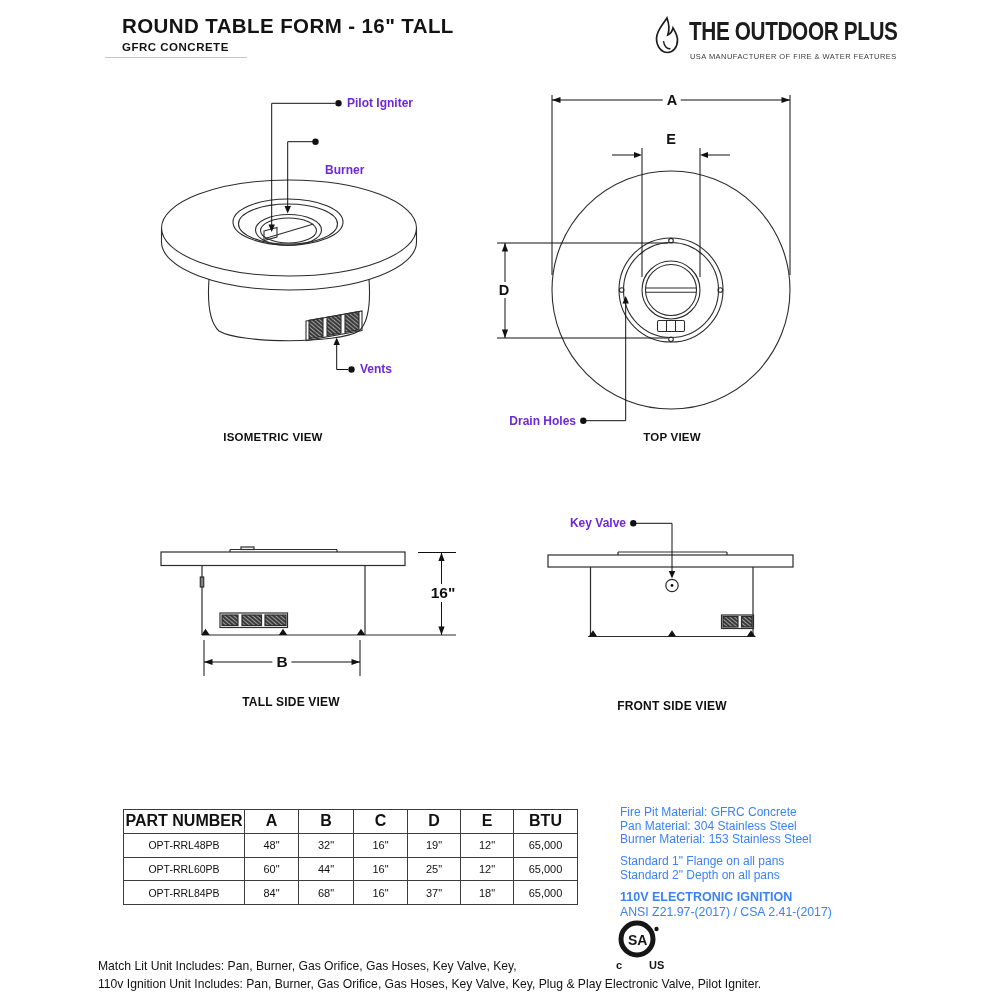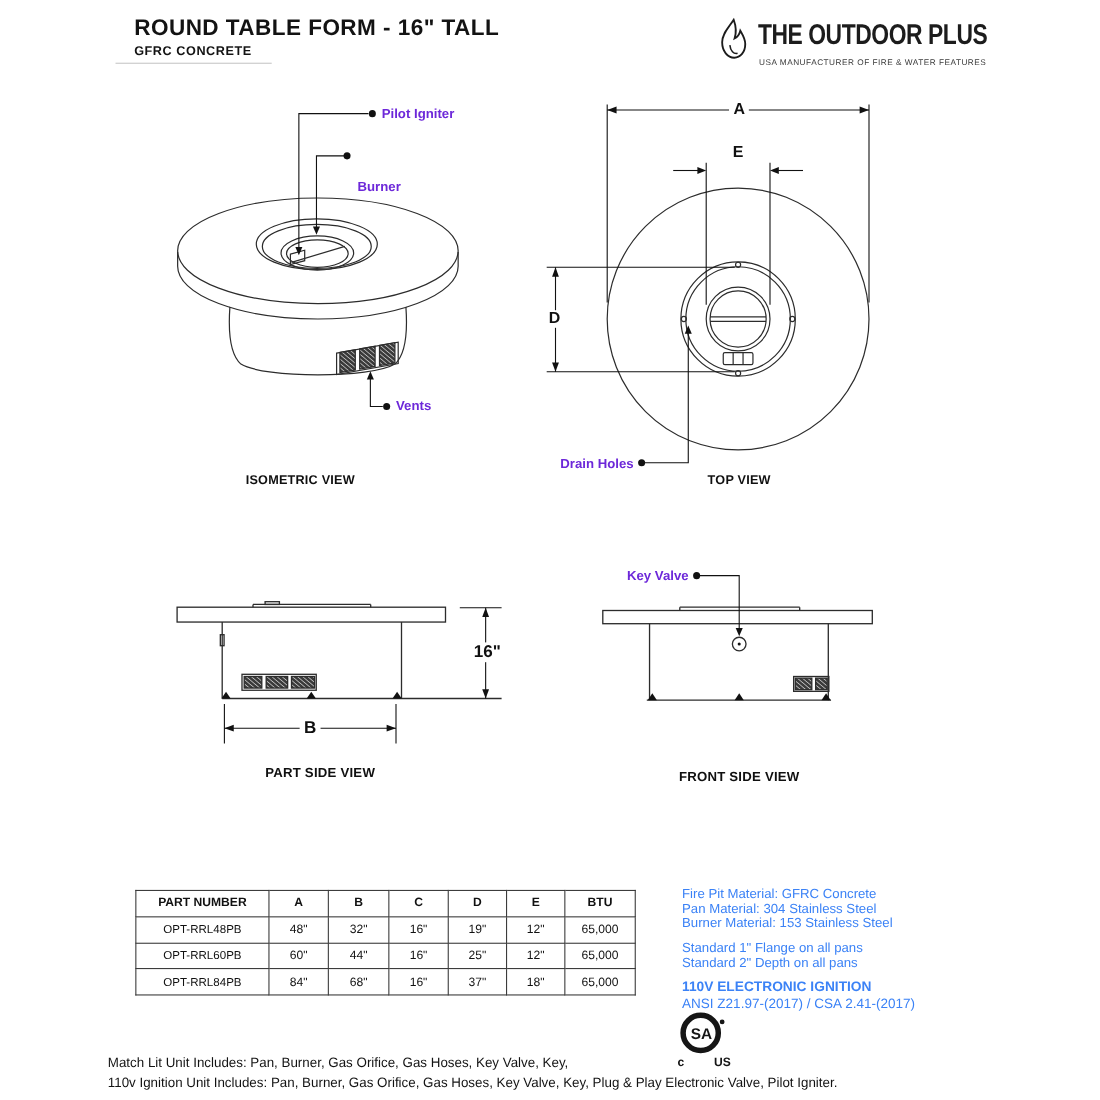--- a/index.html
+++ b/index.html
@@ -36,21 +36,21 @@
 
   .vtitle { position:absolute; transform:translateX(-50%); font-weight:bold; color:#101010; letter-spacing:.2px; white-space:nowrap; }
   #vt-iso { left:273px; top:431px; font-size:11.5px; }
   #vt-top { left:672px; top:431px; font-size:11.5px; }
   #vt-right { left:291px; top:695px; font-size:12px; }
   #vt-front { left:672px; top:699px; font-size:12px; }
 
   
   .spec-table { position:absolute; left:123px; top:809px; border-collapse:collapse; table-layout:fixed; }
   .spec-table th, .spec-table td { border:1.6px solid #3c3c3c; height:23.8px; text-align:center; vertical-align:middle; padding:0; }
-  .spec-table th { font-size:11px; font-weight:bold; }
+  .spec-table th { font-size:16px; font-weight:bold; }
   .spec-table td { font-size:11px; }
   .spec-table td.pn { font-size:10.5px; }
 
   
   .specs { position:absolute; left:620px; top:806px; width:340px; font-size:12px; line-height:13.6px; color:#3b82f6; }
   .specs .grp { margin-bottom:8.5px; }
   .specs .ign-title { font-weight:bold; font-size:12.5px; margin-top:0.5px; }
   .specs .cert { font-size:12.3px; margin-top:1px; }
   .csa { position:absolute; left:612px; top:917px; }
 
@@ -214,21 +214,21 @@
   <span class="lbl" id="lbl-keyvalve">Key Valve</span>
 
   <span class="dim" id="dim-a">A</span>
   <span class="dim" id="dim-e">E</span>
   <span class="dim" id="dim-d">D</span>
   <span class="dim" id="dim-h">16"</span>
   <span class="dim" id="dim-b">B</span>
 
   <span class="vtitle" id="vt-iso">ISOMETRIC VIEW</span>
   <span class="vtitle" id="vt-top">TOP VIEW</span>
-  <span class="vtitle" id="vt-right">PART SIDE VIEW</span>
+  <span class="vtitle" id="vt-right">TALL SIDE VIEW</span>
   <span class="vtitle" id="vt-front">FRONT SIDE VIEW</span>
 
   <table class="spec-table">
     <colgroup>
       <col style="width:121px">
         <col style="width:54px">
         <col style="width:55px">
         <col style="width:54px">
         <col style="width:53px">
         <col style="width:53px">

